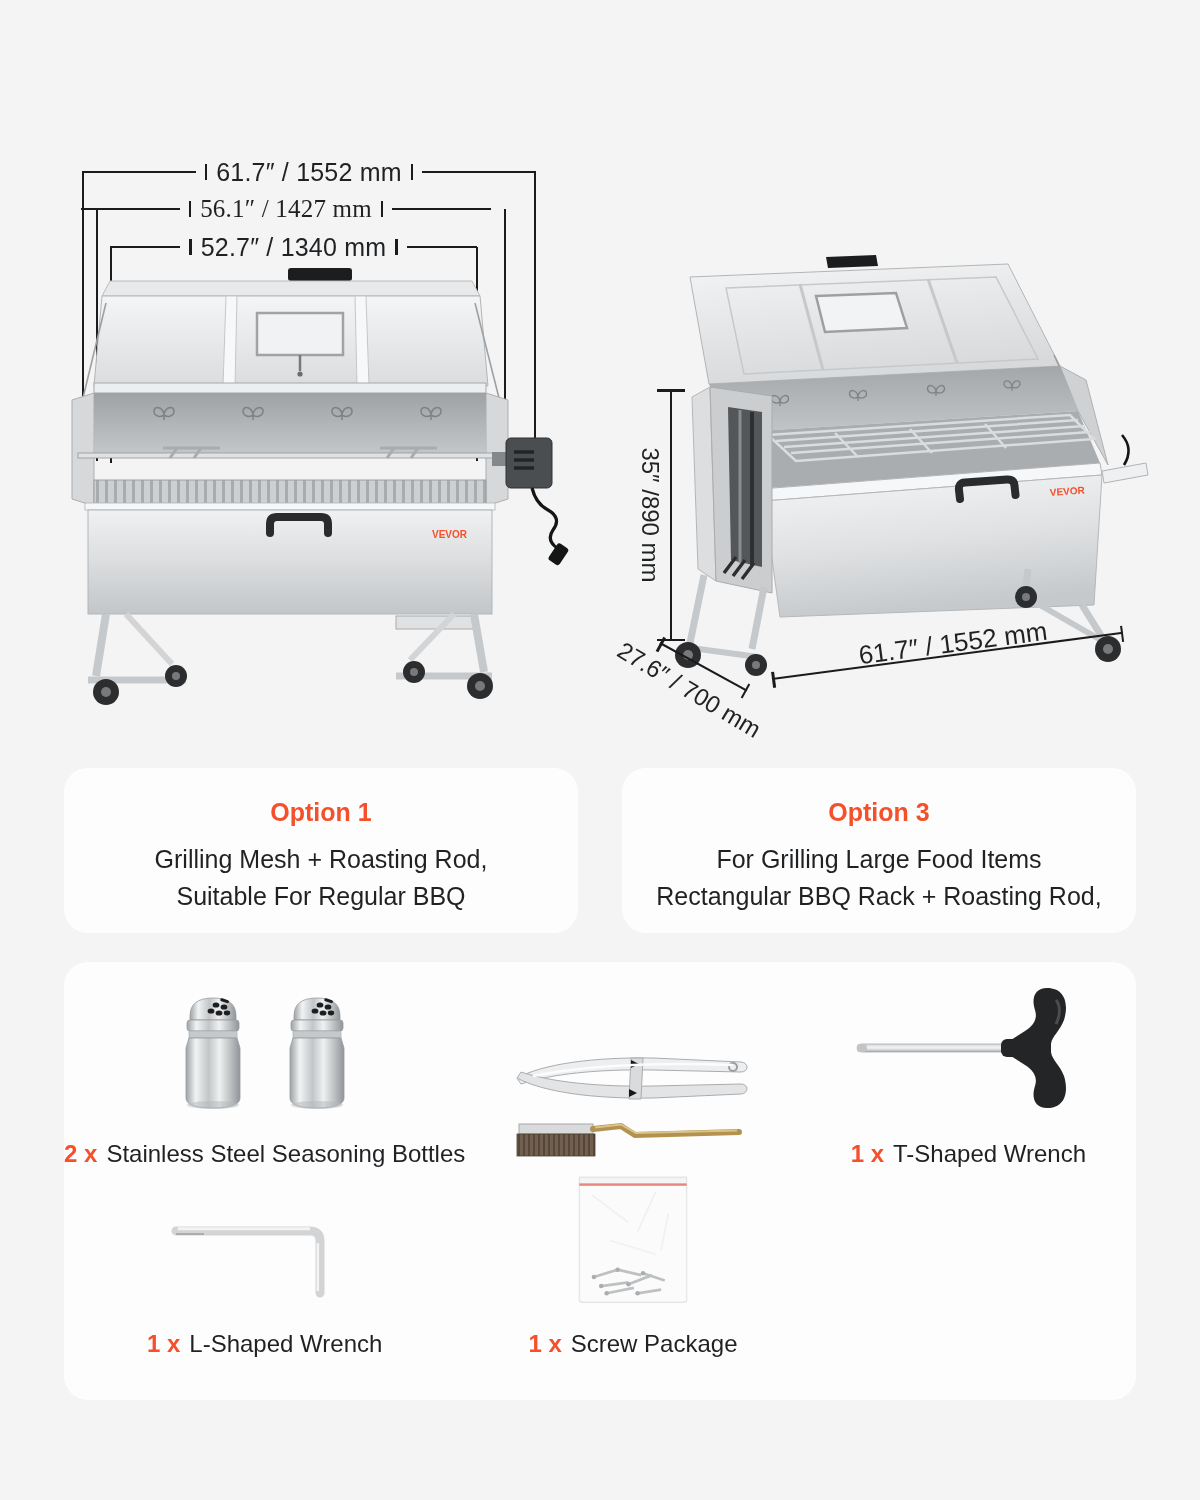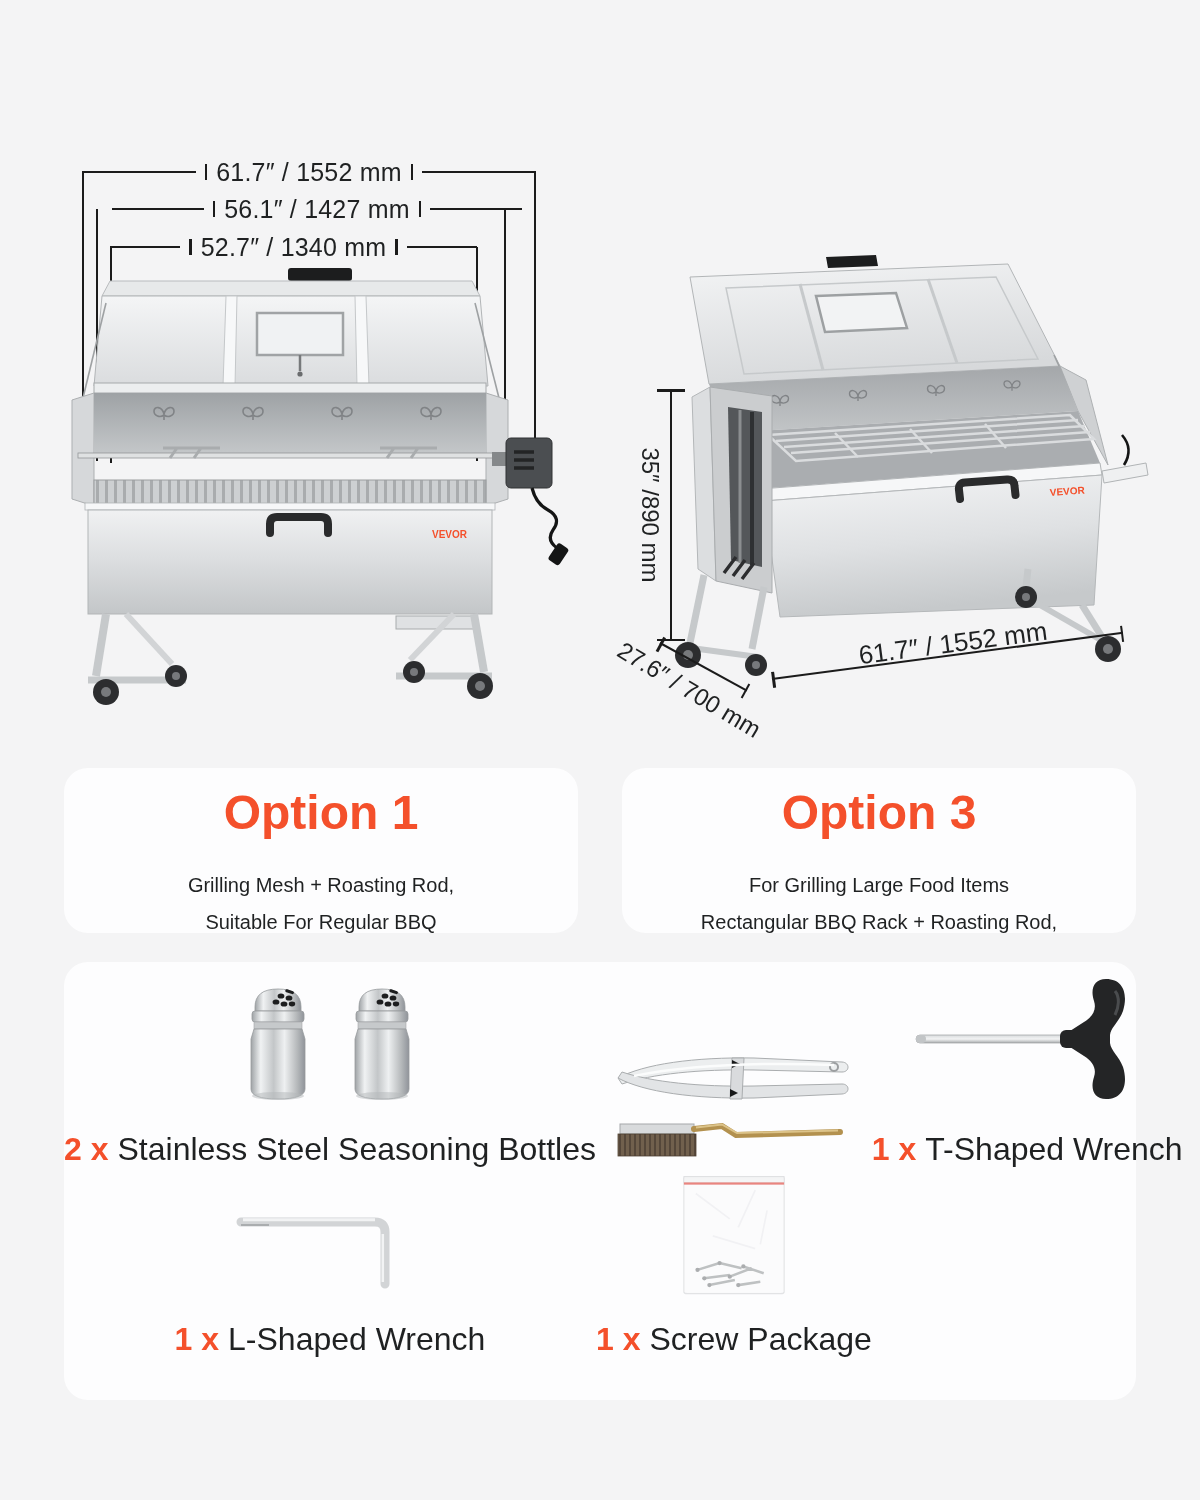--- a/index.html
+++ b/index.html
@@ -15,21 +15,21 @@
   .page{position:relative;width:1200px;height:1500px;margin:0 auto;background:var(--bg);overflow:hidden;}
 
   
   .diagram{position:absolute;left:0;top:0;width:1200px;height:762px;}
 
   .dim-bracket{position:absolute;display:flex;align-items:center;height:28px;}
   .dim-bracket .seg{flex:1;height:0;border-top:2.5px solid var(--line);}
   .dim-bracket .tick{width:2.5px;height:16px;background:var(--line);margin:0 9px;flex:none;}
   .dim-label{font-size:25px;line-height:28px;white-space:nowrap;letter-spacing:.2px;}
   #b1{left:82px;top:158px;width:454px;}
-  #b2{left:112px;top:195px;width:410px;}
+  #b2{left:81px;top:195px;width:410px;font-family:Liberation Serif, serif;}
   #b3{left:110px;top:233px;width:367px;}
 
   .drop{position:absolute;width:0;border-left:2.5px solid var(--line);}
 
   .grill-svg{position:absolute;}
   #left-grill{left:60px;top:240px;width:560px;height:470px;}
   #right-grill{left:630px;top:235px;width:520px;height:480px;}
 
   .vdim{position:absolute;left:670px;top:389px;height:252px;width:0;border-left:2.5px solid var(--line);}
   .vdim::before,.vdim::after{content:"";position:absolute;left:-15px;width:28px;height:2.5px;background:var(--line);}
@@ -44,28 +44,28 @@
   #depth-line{left:660px;top:642px;width:99px;transform:rotate(28.7deg);}
   #width-line{left:772px;top:678px;width:354px;transform:rotate(-7.5deg);}
   .ddim-label{position:absolute;font-size:24px;white-space:nowrap;text-align:center;}
   #depth-label{left:600px;top:676px;width:178px;transform:rotate(31deg);}
   #width-label{left:843px;top:628px;width:220px;font-size:26px;transform:rotate(-7.5deg);}
 
   
   .card{background:var(--card);border-radius:24px;}
   .options{position:absolute;top:768px;left:64px;width:1072px;display:flex;gap:44px;}
   .option-card{flex:1;height:165px;text-align:center;}
-  .option-title{margin-top:17px;font-size:48px;line-height:1.15;font-weight:700;color:var(--accent);}
-  .option-desc{margin-top:27px;font-size:20px;line-height:37px;color:var(--ink);}
+  .option-title{margin-top:30px;font-size:25px;line-height:1.15;font-weight:700;color:var(--accent);}
+  .option-desc{margin-top:14px;font-size:25px;line-height:37px;color:var(--ink);}
 
   .accessories-card{position:absolute;top:962px;left:64px;width:1072px;height:438px;}
   .acc-grid{display:grid;grid-template-columns:1fr 1fr 1fr;padding-top:6px;}
   .acc-item{height:200px;display:flex;flex-direction:column;align-items:center;justify-content:flex-end;}
   .acc-item.row2{height:190px;}
-  .acc-label{margin-top:24px;font-size:32px;white-space:nowrap;}
+  .acc-label{margin-top:24px;font-size:24px;white-space:nowrap;}
   .acc-label .qty{color:var(--accent);font-weight:700;margin-right:9px;}
 </style>
 </head>
 <body>
 
 <div class="page">
 
   <section class="diagram">
 
     <div class="dim-bracket" id="b1">

